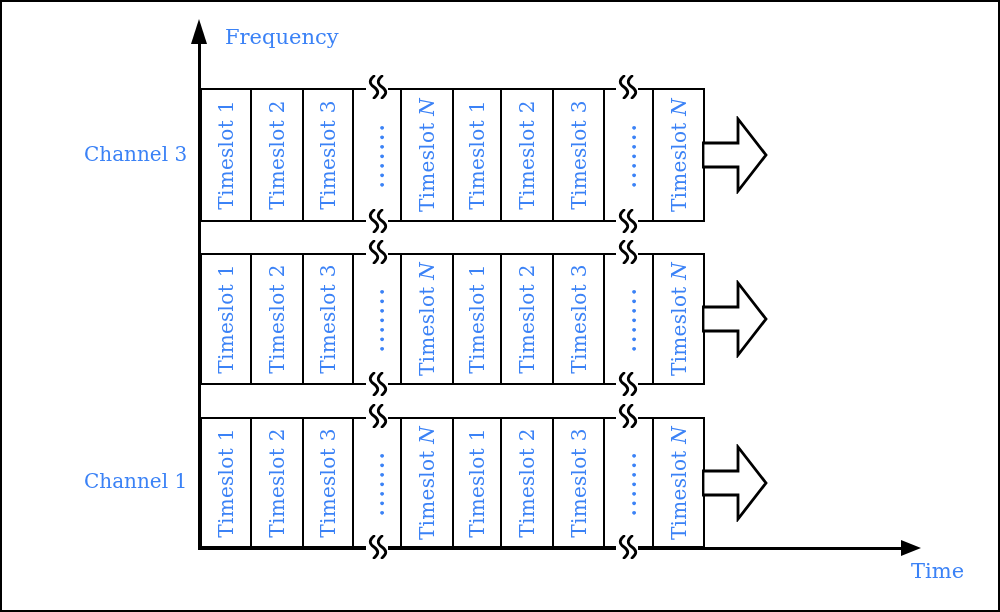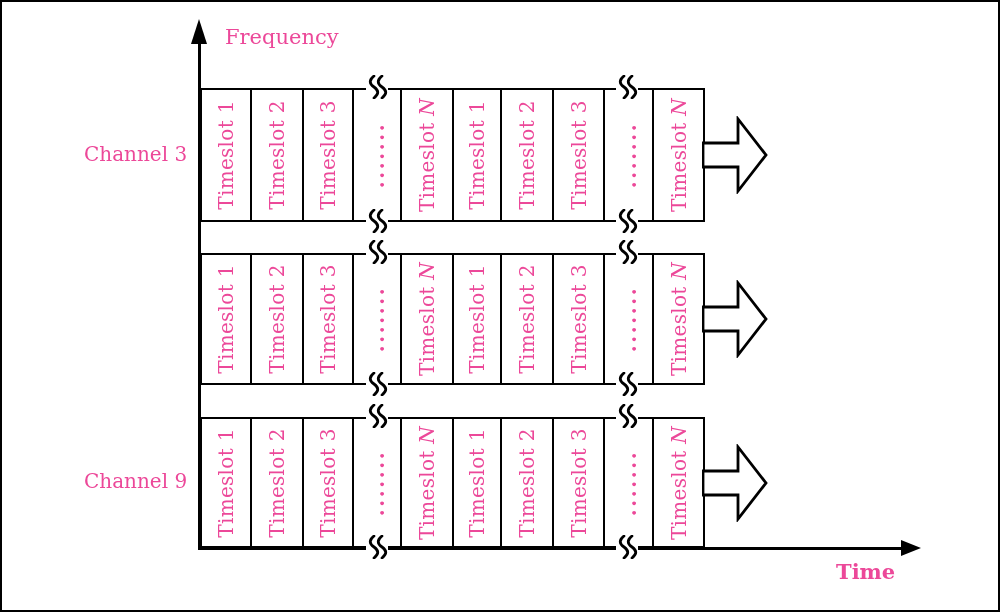--- a/index.html
+++ b/index.html
@@ -2,21 +2,21 @@
 <html><head>
 <meta charset="utf-8">
 <style>
   html, body { margin: 0; padding: 0; background: #fff; }
   .canvas {
     position: relative;
     width: 1000px;
     height: 612px;
     background: #ffffff;
     font-family: "DejaVu Serif", "Liberation Serif", serif;
-    color: #ec4899;
+    color: #3b82f6;
     overflow: hidden;
   }
   .frame {
     position: absolute;
     inset: 0;
     border: 2px solid #000;
     box-sizing: border-box;
     pointer-events: none;
     z-index: 10;
   }
@@ -35,21 +35,21 @@
   .time-head {
     position: absolute; left: 901px; top: 540px;
     width: 0; height: 0;
     border-top: 8.5px solid transparent;
     border-bottom: 8.5px solid transparent;
     border-left: 20px solid #000;
     z-index: 1;
   }
   .axis-label { position: absolute; font-size: 21px; z-index: 2; }
   .freq-label { left: 225px; top: 25px; }
-  .time-label { left: 836px; top: 559px; font-weight: bold; }
+  .time-label { left: 911px; top: 559px; }
 
   
   .ch-label { position: absolute; left: 84px; font-size: 20px; z-index: 2; }
 
   
   .row {
     position: absolute;
     left: 200px;
     width: 505px;
     box-sizing: border-box;
@@ -102,21 +102,21 @@
 
   <div class="axis-line freq-line"></div>
   <div class="freq-head"></div>
   <div class="axis-label freq-label">Frequency</div>
 
   <div class="axis-line time-line"></div>
   <div class="time-head"></div>
   <div class="axis-label time-label">Time</div>
 
   <div class="ch-label" style="top:142px">Channel 3</div>
-  <div class="ch-label" style="top:469px">Channel 9</div>
+  <div class="ch-label" style="top:469px">Channel 1</div>
 
   <div id="rows-layer">
       <div class="row" style="top: 88px; height: 134px;">
         <div class="cell" style="flex: 50 1 0px;">
           <span class="vlabel">Timeslot 1</span>
         </div>
         <div class="cell" style="flex: 52 1 0px;">
           <span class="vlabel">Timeslot 2</span>
         </div>
         <div class="cell" style="flex: 50 1 0px;">

